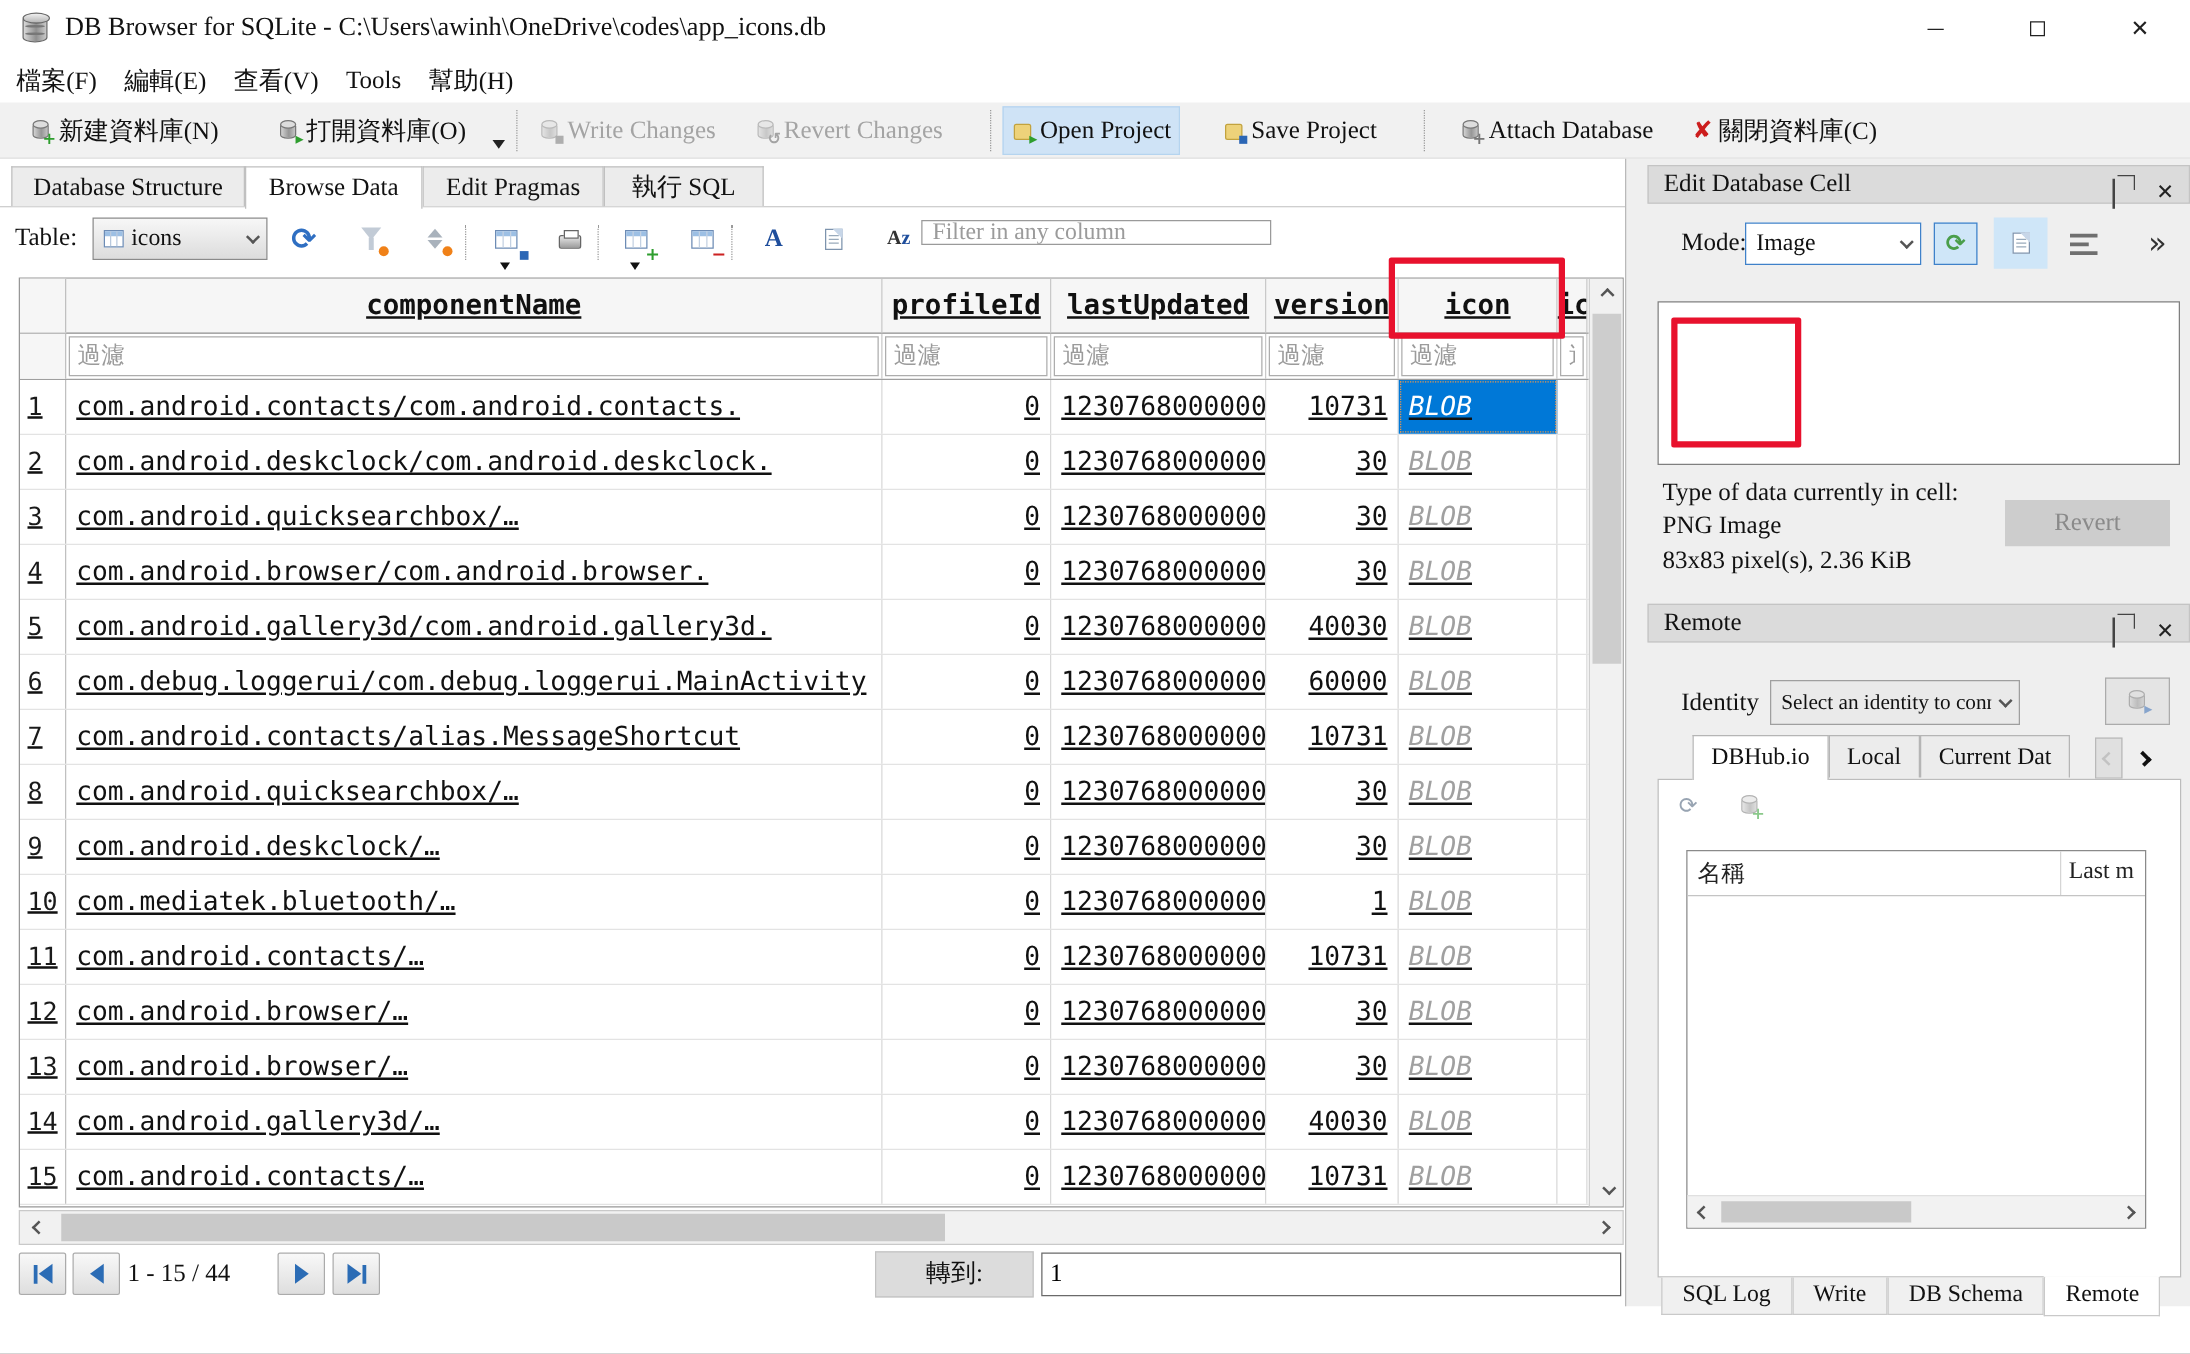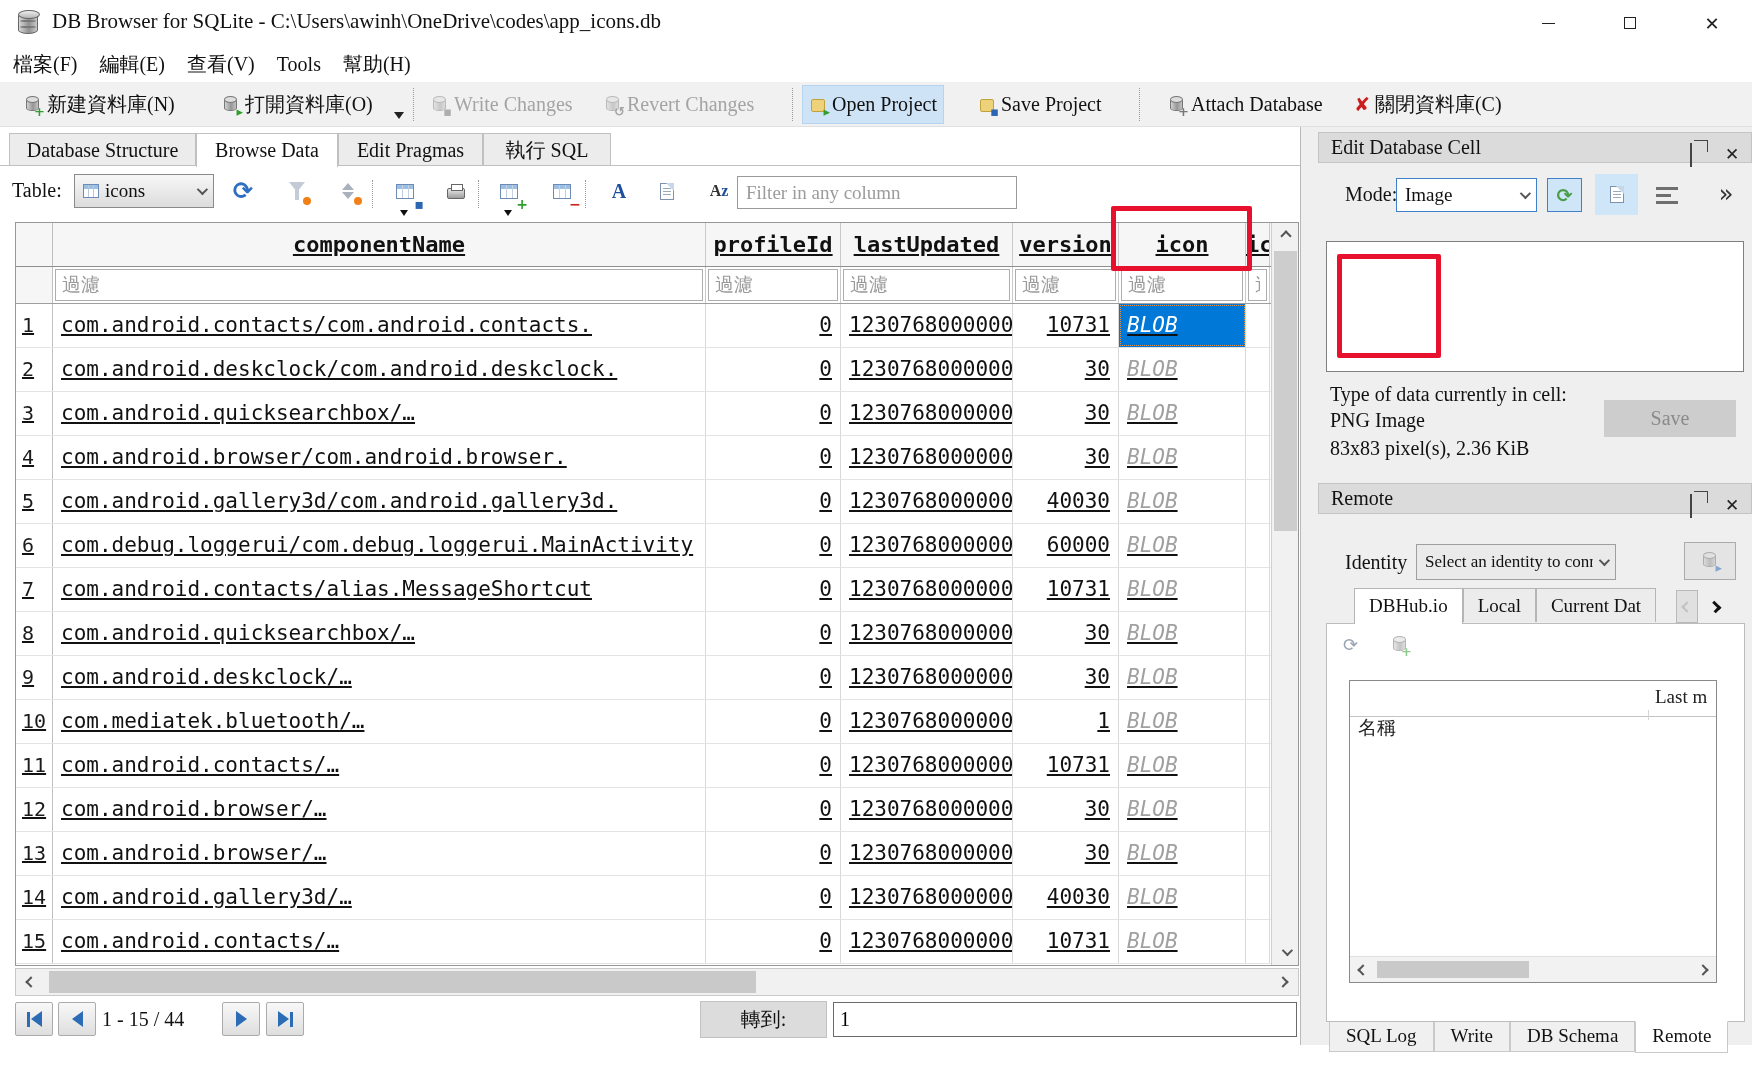--- a/index.html
+++ b/index.html
@@ -84,21 +84,21 @@
   .sbdg { position:absolute; right:-4px; bottom:-5px; font:bold 14px/14px "DejaVu Sans",sans-serif; }
   .printer { position:relative; width:18px; height:11px; background:linear-gradient(#e8e8e8,#9e9e9e); border:1px solid #666; border-radius:2px; margin-top:4px;}
   .printer::before { content:""; position:absolute; left:3px; top:-5px; width:10px; height:5px; background:#fff; border:1px solid #666; }
   .gi-dd { position:absolute; width:0; height:0; border:4px solid transparent; border-top:6px solid #111; top:44px; }
   .gi-A { font:bold 20px/20px "Liberation Serif",serif; color:#1f4e9c; }
   .page-ic { position:relative; width:14px; height:17px; background:#fff; border:1px solid #7d93ad; }
   .page-ic::before { content:""; position:absolute; right:-1px; top:-1px; border:4px solid #c7d6e8; border-left-color:transparent; border-bottom-color:transparent; }
   .page-ic::after { content:""; position:absolute; left:2px; top:4px; width:8px; height:1px; background:#9ab; box-shadow:0 3px 0 #9ab,0 6px 0 #9ab; }
   .gi-az { font:bold 16px/16px "Liberation Serif",serif; color:#333; }
   .gi-az b { color:#1f4e9c; }
-  .filter-main { position:absolute; left:737px; top:10px; width:280px; height:33px; border:1px solid #9a9a9a;
+  .filter-main { position:absolute; left:737px; top:10px; width:280px; height:20px; border:1px solid #9a9a9a;
                  font-family:"Liberation Serif",serif; font-size:19px; padding:0 8px; color:#222; }
   .filter-main::placeholder { color:#9b9b9b; }
 
   
   .grid { position:absolute; left:15px; top:222px; width:1284px; height:744px; border:1px solid #979797; background:#fff;text-decoration:underline; }
   .grow { display:flex; width:1255px; }
   .gh { height:44px; background:#f6f6f6; border-bottom:1px solid #8f8f8f; }
   .gh .cell { font:bold 22px/43px "DejaVu Sans Mono",monospace; text-align:center; overflow:hidden; }
   .gf { height:37px; border-bottom:1px solid #9f9f9f; }
   .gf .cell { padding:2px; }
@@ -176,21 +176,21 @@
   .rtab-scroll { position:absolute; top:590px; height:33px; display:flex; align-items:center; justify-content:center; }
   .rts-l { left:1676px; width:22px; background:#e0e0e0; border:1px solid #b9b9b9; }
   .rts-l .chev { border-color:#c2c2c2; }
   .rts-r { left:1700px; width:30px; }
   .rts-r .chev { border-color:#111; border-width:0 3px 3px 0; width:10px; height:10px; }
 
   .rcontent { position:absolute; left:1326px; top:623px; width:419px; height:399px; background:#fff; border:1px solid #bcbcbc; }
   .rc-ic { position:absolute; top:12px; font:18px/18px "DejaVu Sans",sans-serif; color:#98a4b2; }
   .rlist { position:absolute; left:1349px; top:680px; width:368px; height:303px; background:#fff; border:1px solid #8a8a8a; }
   .rlist-head { display:flex; height:36px; border-bottom:1px solid #c4c4c4; font-size:19px; color:#222; }
-  .rlist-head .c1 { width:299px; padding:5px 8px; border-right:1px solid #d5d5d5;margin-top:29px; }
+  .rlist-head .c1 { width:299px; padding:5px 8px; border-right:1px solid #d5d5d5; }
   .rlist-head .c2 { flex:1; padding:5px 6px; overflow:hidden; white-space:nowrap; }
   .rlist-scroll { position:absolute; left:0; bottom:0; width:100%; height:26px; background:#f2f2f2; border-top:1px solid #e0e0e0; }
   .rlist-scroll .btn { position:absolute; top:0; width:26px; height:25px; display:flex; align-items:center; justify-content:center; }
   .rl-thumb { position:absolute; left:27px; top:4px; width:152px; height:17px; background:#c9c9c9; }
 
   .btabs { position:absolute; left:1329px; top:1022px; height:31px; display:flex; z-index:3; }
   .btab { height:30px; line-height:28px; text-align:center; font-size:19px; background:#f0f0f0;
           border:1px solid #c9c9c9; border-top:none; padding:0 16px; white-space:nowrap; }
   .btab.active { background:#fff; border-top:1px solid #fff; margin-top:-1px; height:32px; }
 
@@ -576,21 +576,21 @@
     </div>
   <div class="sq-btn btn-more">»</div>
 
   <div class="preview">
     
   </div>
 
   <div class="cell-info" style="top:382px">Type of data currently in cell:</div>
   <div class="cell-info" style="top:408px">PNG Image</div>
   <div class="cell-info" style="top:436px">83x83 pixel(s), 2.36 KiB</div>
-  <div class="apply-btn">Save</div>
+  <div class="apply-btn">Revert</div>
 
   <div class="dock-title" style="top:483px">
     <span>Remote</span>
     <span class="dock-ico" style="left:371px"><span class="float-ic"></span></span>
     <span class="dock-ico" style="left:406px;top:6px"><span class="close-ic">✕</span></span>
   </div>
   <span class="identity-lbl">Identity</span>
   <div class="combo identity-combo">
     <span>Select an identity to conne</span>
     <span class="chev down"></span>

